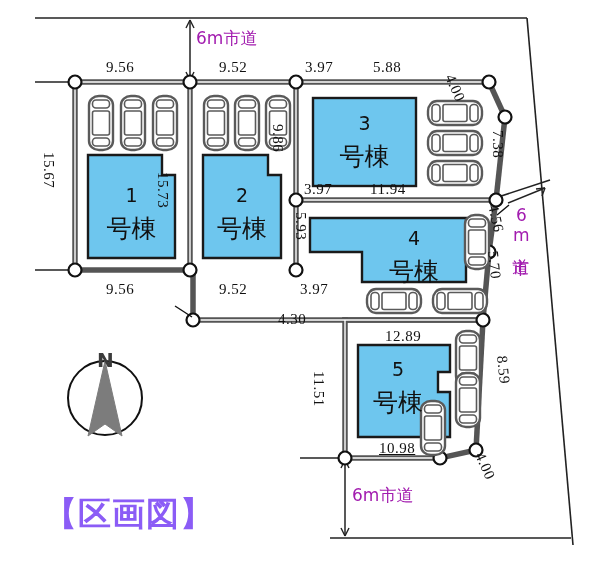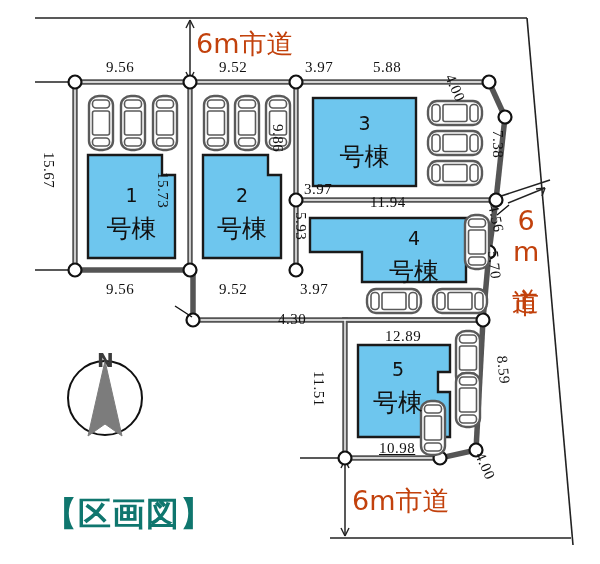--- a/index.html
+++ b/index.html
@@ -7,30 +7,30 @@
   body{
     width:600px;height:564px;position:relative;overflow:hidden;
     font-family:"Liberation Serif","DejaVu Serif",serif;
     color:#1a1a1a;
   }
   #plan{position:absolute;left:0;top:0;width:600px;height:564px;}
   .txt{position:absolute;white-space:nowrap;line-height:1;}
   
   .dim{font-family:"Liberation Serif","DejaVu Serif",serif;font-size:15px;letter-spacing:.5px;color:#111;}
   
-  .road{font-family:"DejaVu Sans","Liberation Sans",sans-serif;font-size:27px;font-weight:400;color:#c2410c;letter-spacing:0px;}
+  .road{font-family:"DejaVu Sans","Liberation Sans",sans-serif;font-size:17px;font-weight:400;color:#a21caf;letter-spacing:0px;}
   .road.v{writing-mode:vertical-rl;text-orientation:upright;line-height:1.02;}
   
   .lotnum{font-family:"DejaVu Sans","Liberation Sans",sans-serif;font-size:19px;color:#111;text-align:center;}
   .lotgo{font-family:"DejaVu Sans","Liberation Sans",sans-serif;font-size:25px;color:#111;text-align:center;}
   .lotbox{position:absolute;text-align:center;}
   
   #compassN{font-family:"DejaVu Sans","Liberation Sans",sans-serif;font-size:20px;font-weight:700;color:#3b3b3b;}
   
-  #title{font-family:"DejaVu Sans","Liberation Sans",sans-serif;font-size:33px;font-weight:700;color:#0f766e;letter-spacing:1px;}
+  #title{font-family:"DejaVu Sans","Liberation Sans",sans-serif;font-size:33px;font-weight:700;color:#8b5cf6;letter-spacing:1px;}
 </style>
 </head>
 <body>
 
 <svg id="plan" viewBox="0 0 600 564">
   <defs>
 
     <g id="carV">
 
       <rect x="1" y="1" width="24" height="54" rx="10" ry="9" fill="#ffffff" stroke="#5a5a5a" stroke-width="2.4"></rect>
@@ -197,21 +197,21 @@
 <div class="txt dim" style="left:456px;top:72px;transform:rotate(66deg);transform-origin:left top;">4.00</div>
 
 <div class="txt dim" style="left:56px;top:152px;transform:rotate(90deg);transform-origin:left top;">15.67</div>
 
 <div class="txt dim" style="left:170px;top:172px;transform:rotate(90deg);transform-origin:left top;">15.73</div>
 <div class="txt dim" style="left:285px;top:124px;transform:rotate(90deg);transform-origin:left top;">9.86</div>
 
 <div class="txt dim" style="left:505px;top:130px;transform:rotate(90deg);transform-origin:left top;">7.38</div>
 
 <div class="txt dim" style="left:304px;top:182px;">3.97</div>
-<div class="txt dim" style="left:370px;top:182px;margin-top:13px;">11.94</div>
+<div class="txt dim" style="left:370px;top:182px;">11.94</div>
 
 <div class="txt dim" style="left:308px;top:212px;transform:rotate(90deg);transform-origin:left top;">5.93</div>
 
 <div class="txt dim" style="left:500px;top:203px;transform:rotate(78deg);transform-origin:left top;">4.56</div>
 <div class="txt dim" style="left:500px;top:250px;transform:rotate(84deg);transform-origin:left top;">5.70</div>
 
 <div class="txt dim" style="left:106px;top:282px;">9.56</div>
 <div class="txt dim" style="left:219px;top:282px;">9.52</div>
 <div class="txt dim" style="left:300px;top:282px;">3.97</div>
 

